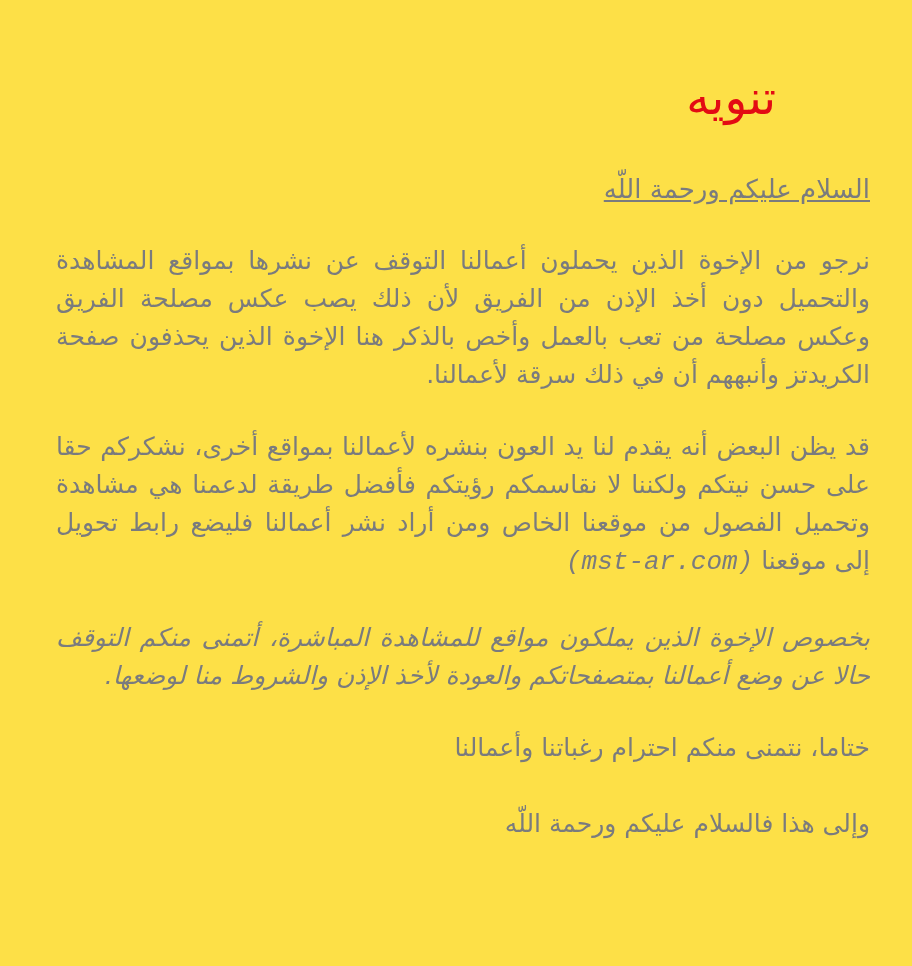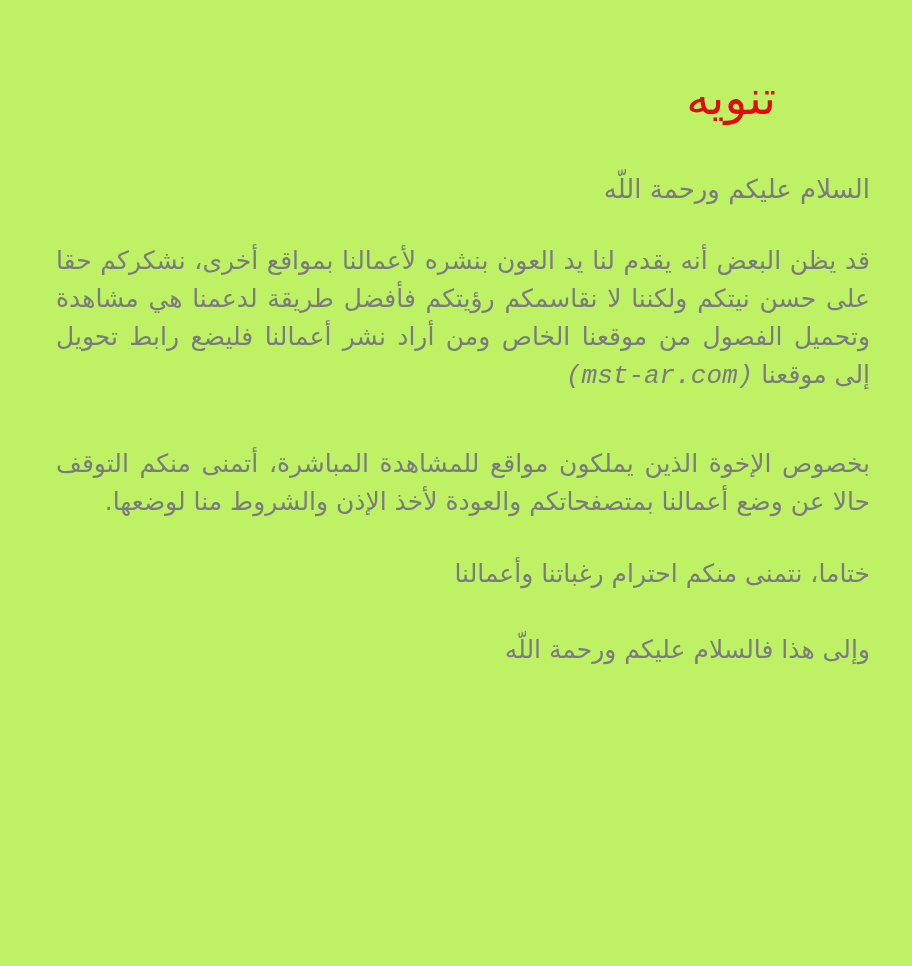--- a/index.html
+++ b/index.html
@@ -9,50 +9,51 @@
   * { box-sizing: border-box; }
   html, body {
     margin: 0;
     padding: 0;
     background: #ffffff;
   }
   .page {
     position: relative;
     width: 912px;
     height: 966px;
-    background: #bef264;
+    background: #fde047;
     direction: rtl;
     padding: 70px 42px 0 56px;
     font-family: "DejaVu Sans", sans-serif;
     overflow: hidden;
   }
   .title {
     margin: 0 94px 0 0;
     text-align: right;
     font-size: 47px;
     line-height: 1.2;
     font-weight: normal;
     color: var(--accent-red);
   }
   .greeting {
     margin: 44px 0 0 0;
     text-align: right;
     font-size: 26px;
     line-height: 38px;
     color: var(--text-gray);
+    text-decoration: underline;
   }
   p.para {
     margin: 34px 0 0 0;
     font-size: 25px;
     line-height: 38px;
     color: var(--text-gray);
     text-align: justify;
     text-align-last: right;
   }
-  p.para.gap-lg { margin-top: 50px; }
+  p.para.gap-lg { margin-top: 38px; font-style: italic; }
   p.single {
     margin: 34px 0 0 0;
     font-size: 25px;
     line-height: 38px;
     color: var(--text-gray);
   }
   p.single.tight { margin-top: 38px; }
   .latin-link {
     direction: ltr;
     unicode-bidi: isolate;
@@ -62,20 +63,21 @@
   }
 </style>
 </head>
 <body>
 
 <div class="page">
   <h1 class="title">تنويه</h1>
 
   <p class="greeting">السلام عليكم ورحمة اللّه</p>
 
+  <p class="para">نرجو من الإخوة الذين يحملون أعمالنا التوقف عن نشرها بمواقع المشاهدة والتحميل دون أخذ الإذن من الفريق لأن ذلك يصب عكس مصلحة الفريق وعكس مصلحة من تعب بالعمل وأخص بالذكر هنا الإخوة الذين يحذفون صفحة الكريدتز وأنبههم أن في ذلك سرقة لأعمالنا.</p>
 
   <p class="para"><span>قد يظن البعض أنه يقدم لنا يد العون بنشره لأعمالنا بمواقع أخرى، نشكركم حقا على حسن نيتكم ولكننا لا نقاسمكم رؤيتكم فأفضل طريقة لدعمنا هي مشاهدة وتحميل الفصول من موقعنا الخاص ومن أراد نشر أعمالنا فليضع رابط تحويل إلى موقعنا </span><span class="latin-link" dir="ltr">(mst-ar.com)</span></p>
 
   <p class="para gap-lg">بخصوص الإخوة الذين يملكون مواقع للمشاهدة المباشرة، أتمنى منكم التوقف حالا عن وضع أعمالنا بمتصفحاتكم والعودة لأخذ الإذن والشروط منا لوضعها.</p>
 
   <p class="single">ختاما، نتمنى منكم احترام رغباتنا وأعمالنا</p>
 
   <p class="single tight">وإلى هذا فالسلام عليكم ورحمة اللّه</p>
 </div>
 

